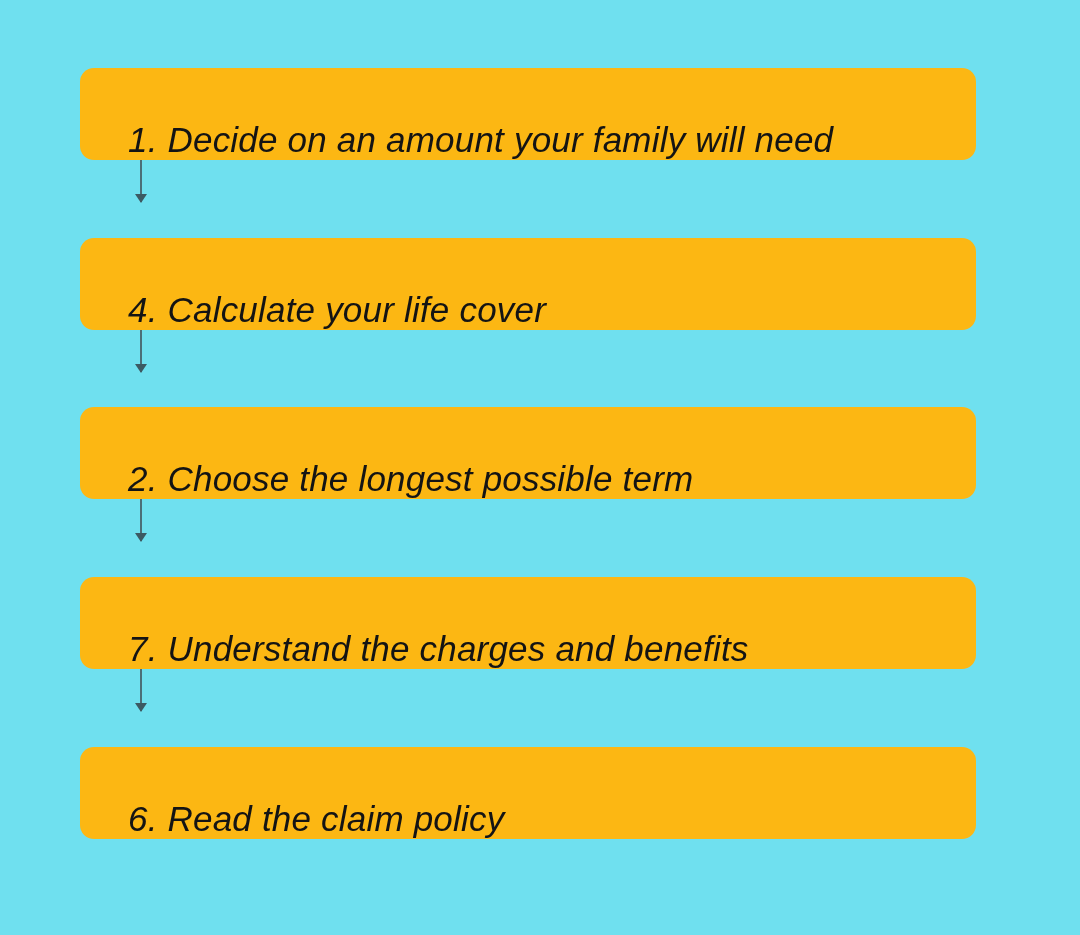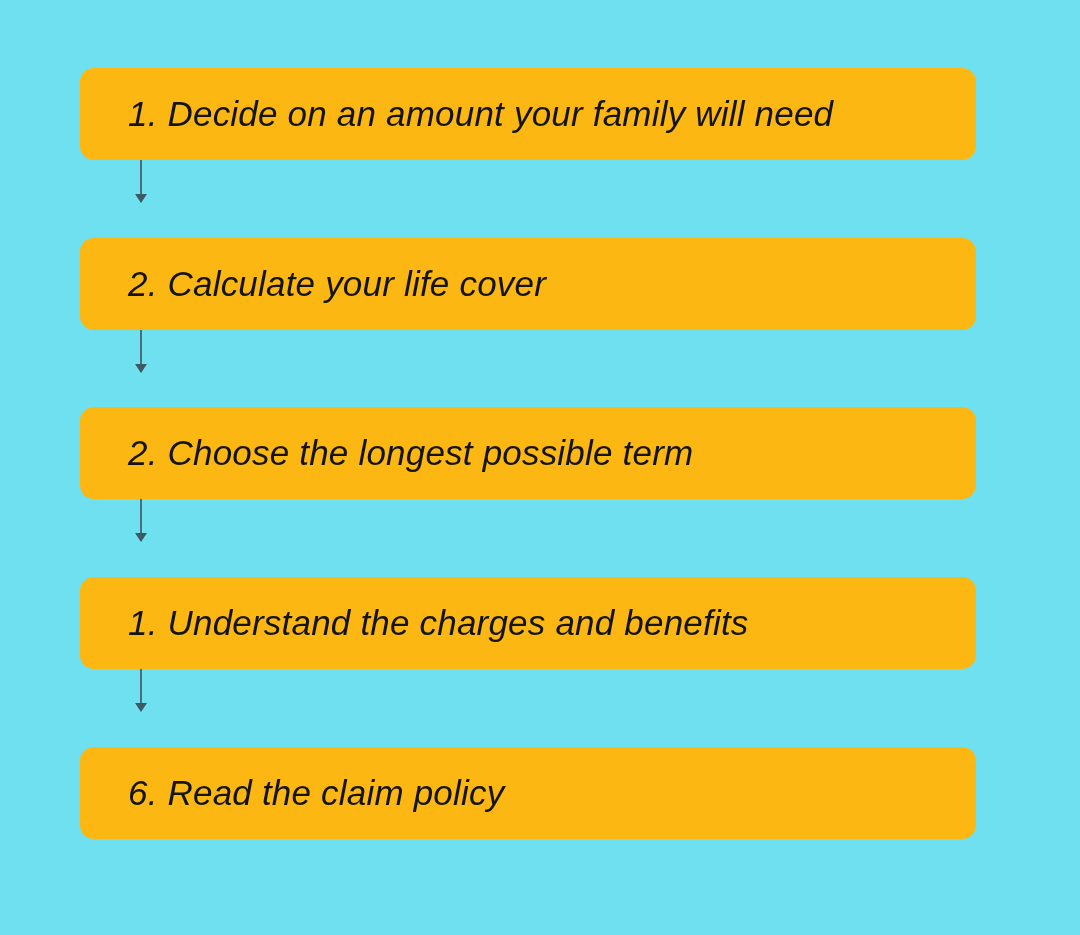--- a/index.html
+++ b/index.html
@@ -23,21 +23,21 @@
     left: 80px;
     width: 896px;
   }
   .step-box {
     box-sizing: border-box;
     width: 100%;
     height: 92px;
     background: #fcb713;
     border-radius: 14px;
     display: flex;
-    align-items: center;
+    align-items: flex-end;
     padding-left: 48px;
     padding-right: 24px;
   }
   .step-label {
     font-family: "Liberation Sans", sans-serif;
     font-style: italic;
     font-size: 35px;
     font-weight: 400;
     color: #141414;
     letter-spacing: 0.2px;
@@ -70,41 +70,41 @@
       <span class="step-label">1. Decide on an amount your family will need</span>
     </div>
   </div>
 
   <div class="connector" style="top:160px; height:42px;">
     <div class="arrow-head"></div>
   </div>
 
   <div class="step-row" style="top:238px;">
     <div class="step-box">
-      <span class="step-label">2. Calculate your life cover</span>
+      <span class="step-label">4. Calculate your life cover</span>
     </div>
   </div>
 
   <div class="connector" style="top:330px; height:42px;">
     <div class="arrow-head"></div>
   </div>
 
   <div class="step-row" style="top:407px;">
     <div class="step-box">
       <span class="step-label">2. Choose the longest possible term</span>
     </div>
   </div>
 
   <div class="connector" style="top:499px; height:42px;">
     <div class="arrow-head"></div>
   </div>
 
   <div class="step-row" style="top:577px;">
     <div class="step-box">
-      <span class="step-label">1. Understand the charges and benefits</span>
+      <span class="step-label">7. Understand the charges and benefits</span>
     </div>
   </div>
 
   <div class="connector" style="top:669px; height:42px;">
     <div class="arrow-head"></div>
   </div>
 
   <div class="step-row" style="top:747px;">
     <div class="step-box">
       <span class="step-label">6. Read the claim policy</span>

